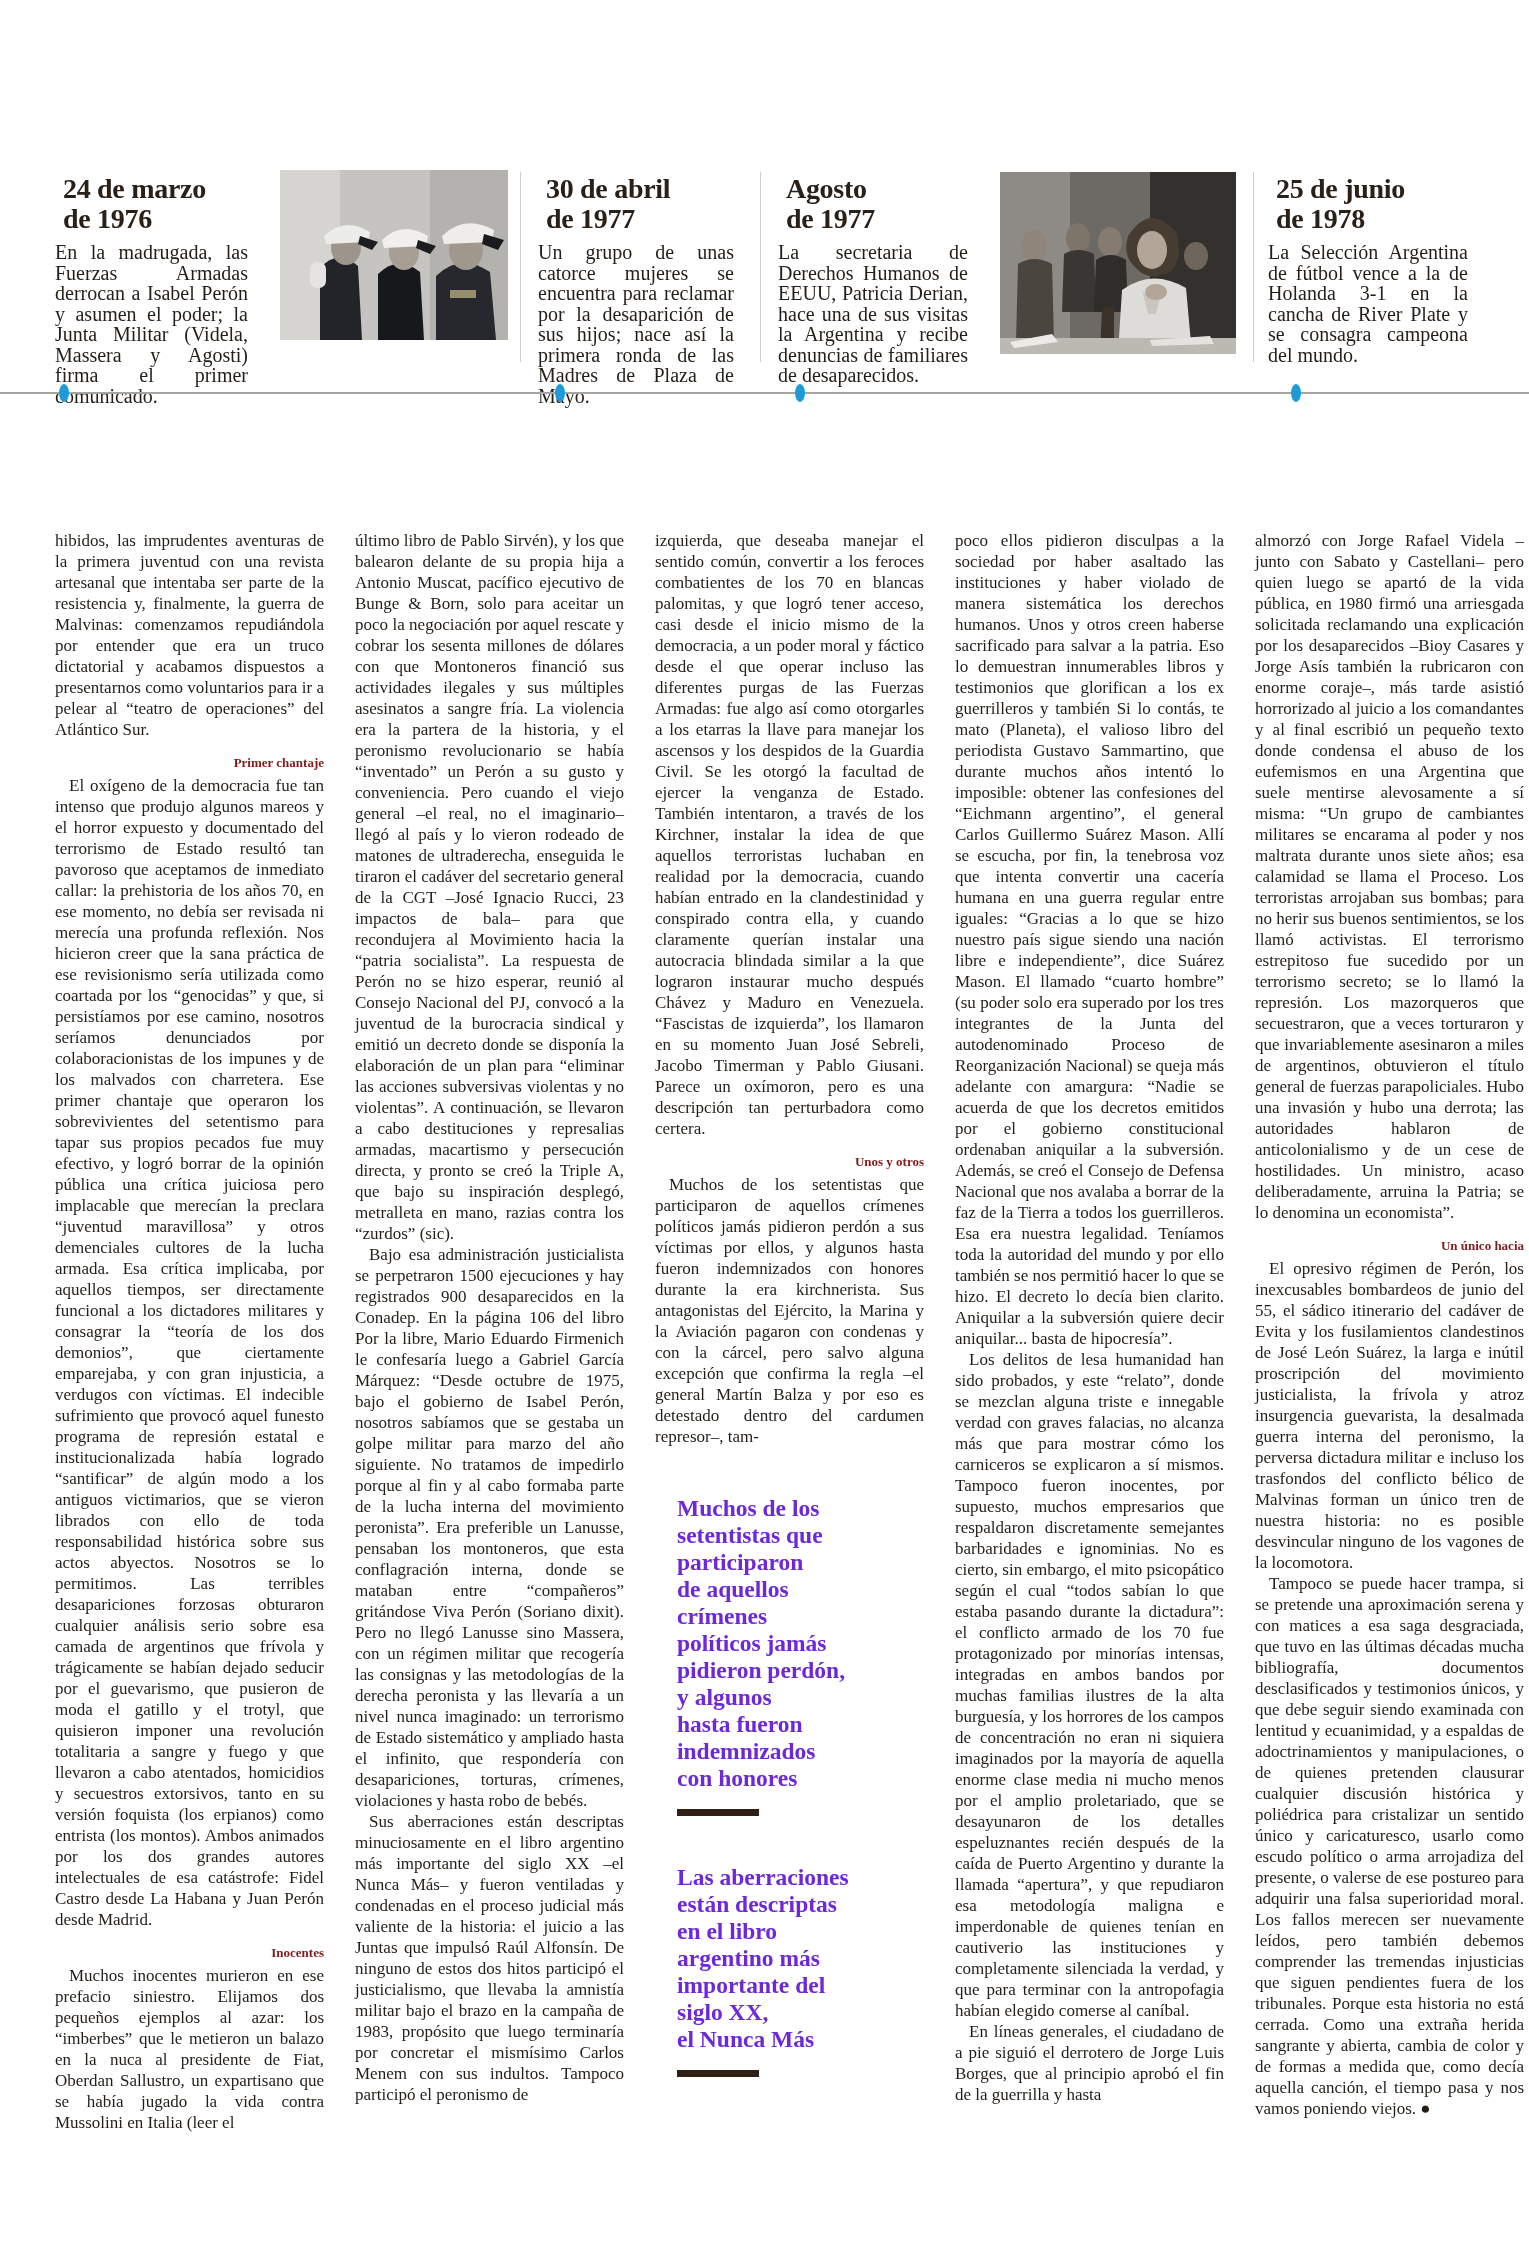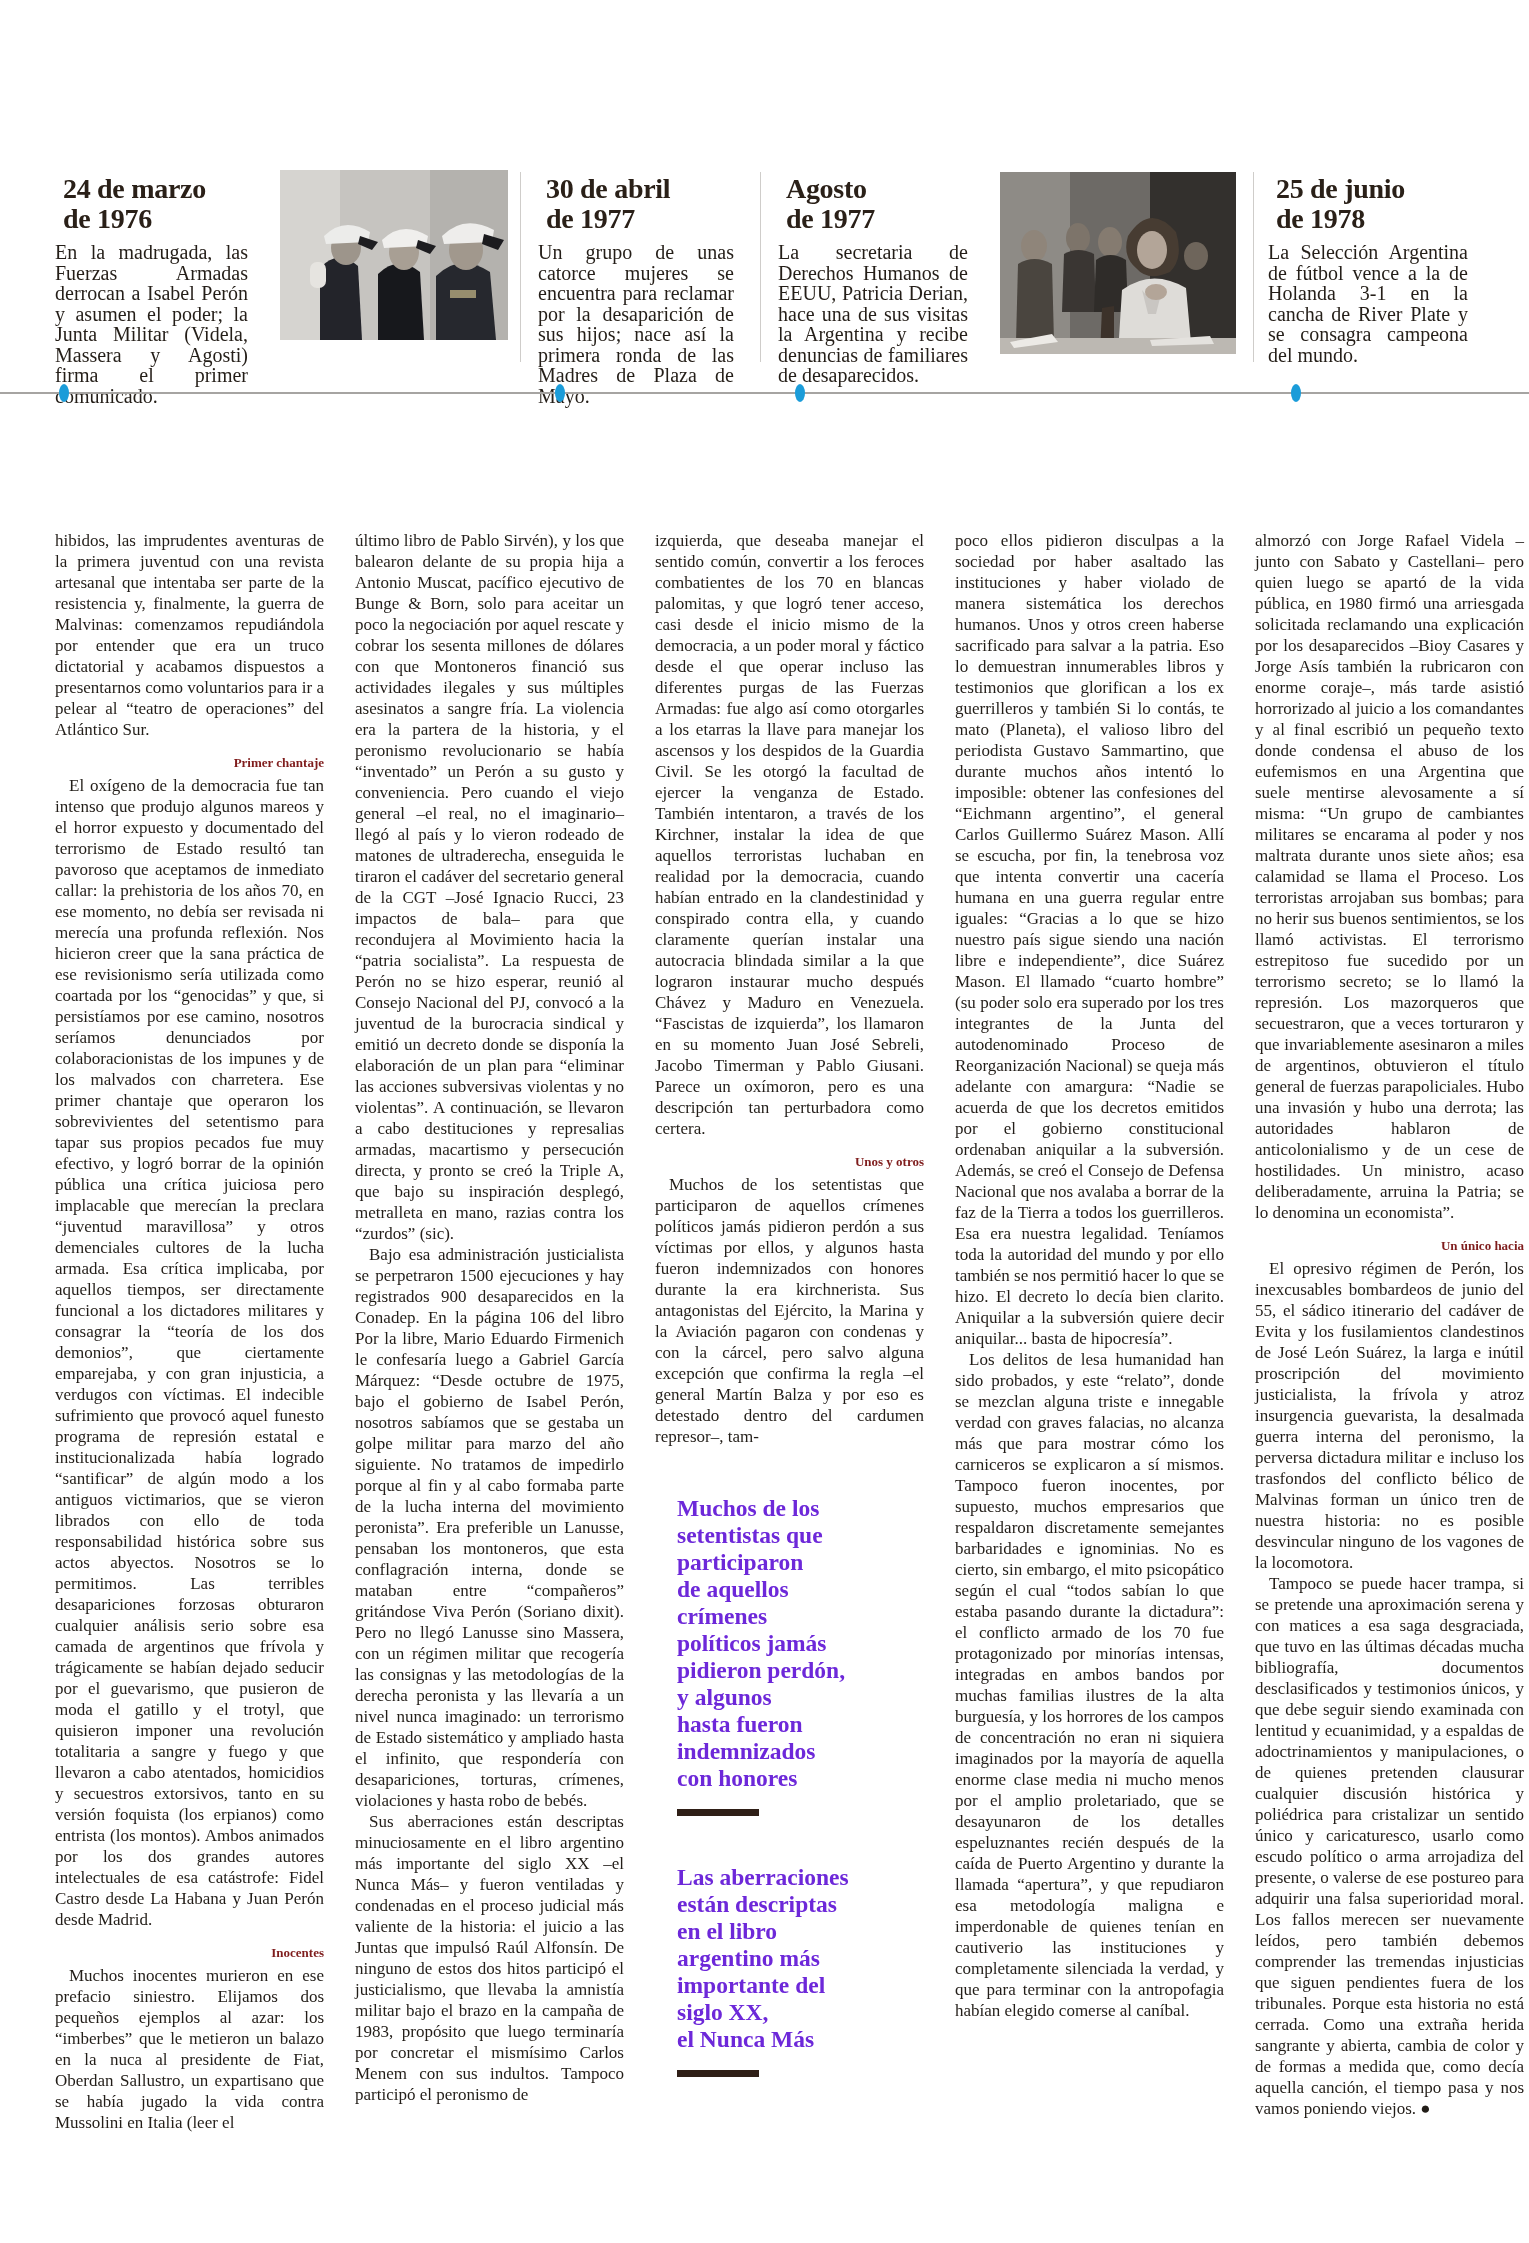--- a/index.html
+++ b/index.html
@@ -149,20 +149,21 @@
 en el libro
 argentino más
 importante del
 siglo XX,
 el Nunca Más</div>
       <div class="quote-rule"></div>
     </div>
   <div class="col">
       <p class="para">poco ellos pidieron disculpas a la sociedad por haber asaltado las instituciones y haber violado de manera sistemática los derechos humanos. Unos y otros creen haberse sacrificado para salvar a la patria. Eso lo demuestran innumerables libros y testimonios que glorifican a los ex guerrilleros y también Si lo contás, te mato (Planeta), el valioso libro del periodista Gustavo Sammartino, que durante muchos años intentó lo imposible: obtener las confesiones del “Eichmann argentino”, el general Carlos Guillermo Suárez Mason. Allí se escucha, por fin, la tenebrosa voz que intenta convertir una cacería humana en una guerra regular entre iguales: “Gracias a lo que se hizo nuestro país sigue siendo una nación libre e independiente”, dice Suárez Mason. El llamado “cuarto hombre” (su poder solo era superado por los tres integrantes de la Junta del autodenominado Proceso de Reorganización Nacional) se queja más adelante con amargura: “Nadie se acuerda de que los decretos emitidos por el gobierno constitucional ordenaban aniquilar a la subversión. Además, se creó el Consejo de Defensa Nacional que nos avalaba a borrar de la faz de la Tierra a todos los guerrilleros. Esa era nuestra legalidad. Teníamos toda la autoridad del mundo y por ello también se nos permitió hacer lo que se hizo. El decreto lo decía bien clarito. Aniquilar a la subversión quiere decir aniquilar... basta de hipocresía”.</p>
       <p class="para indent">Los delitos de lesa humanidad han sido probados, y este “relato”, donde se mezclan alguna triste e innegable verdad con graves falacias, no alcanza más que para mostrar cómo los carniceros se explicaron a sí mismos. Tampoco fueron inocentes, por supuesto, muchos empresarios que respaldaron discretamente semejantes barbaridades e ignominias. No es cierto, sin embargo, el mito psicopático según el cual “todos sabían lo que estaba pasando durante la dictadura”: el conflicto armado de los 70 fue protagonizado por minorías intensas, integradas en ambos bandos por muchas familias ilustres de la alta burguesía, y los horrores de los campos de concentración no eran ni siquiera imaginados por la mayoría de aquella enorme clase media ni mucho menos por el amplio proletariado, que se desayunaron de los detalles espeluznantes recién después de la caída de Puerto Argentino y durante la llamada “apertura”, y que repudiaron esa metodología maligna e imperdonable de quienes tenían en cautiverio las instituciones y completamente silenciada la verdad, y que para terminar con la antropofagia habían elegido comerse al caníbal.</p>
+      <p class="para indent">En líneas generales, el ciudadano de a pie siguió el derrotero de Jorge Luis Borges, que al principio aprobó el fin de la guerrilla y hasta</p>
     </div>
   <div class="col">
       <p class="para">almorzó con Jorge Rafael Videla –junto con Sabato y Castellani– pero quien luego se apartó de la vida pública, en 1980 firmó una arriesgada solicitada reclamando una explicación por los desaparecidos –Bioy Casares y Jorge Asís también la rubricaron con enorme coraje–, más tarde asistió horrorizado al juicio a los comandantes y al final escribió un pequeño texto donde condensa el abuso de los eufemismos en una Argentina que suele mentirse alevosamente a sí misma: “Un grupo de cambiantes militares se encarama al poder y nos maltrata durante unos siete años; esa calamidad se llama el Proceso. Los terroristas arrojaban sus bombas; para no herir sus buenos sentimientos, se los llamó activistas. El terrorismo estrepitoso fue sucedido por un terrorismo secreto; se lo llamó la represión. Los mazorqueros que secuestraron, que a veces torturaron y que invariablemente asesinaron a miles de argentinos, obtuvieron el título general de fuerzas parapoliciales. Hubo una invasión y hubo una derrota; las autoridades hablaron de anticolonialismo y de un cese de hostilidades. Un ministro, acaso deliberadamente, arruina la Patria; se lo denomina un economista”.</p>
       <h3 class="subhead">Un único hacia</h3>
       <p class="para indent">El opresivo régimen de Perón, los inexcusables bombardeos de junio del 55, el sádico itinerario del cadáver de Evita y los fusilamientos clandestinos de José León Suárez, la larga e inútil proscripción del movimiento justicialista, la frívola y atroz insurgencia guevarista, la desalmada guerra interna del peronismo, la perversa dictadura militar e incluso los trasfondos del conflicto bélico de Malvinas forman un único tren de nuestra historia: no es posible desvincular ninguno de los vagones de la locomotora.</p>
       <p class="para indent">Tampoco se puede hacer trampa, si se pretende una aproximación serena y con matices a esa saga desgraciada, que tuvo en las últimas décadas mucha bibliografía, documentos desclasificados y testimonios únicos, y que debe seguir siendo examinada con lentitud y ecuanimidad, y a espaldas de adoctrinamientos y manipulaciones, o de quienes pretenden clausurar cualquier discusión histórica y poliédrica para cristalizar un sentido único y caricaturesco, usarlo como escudo político o arma arrojadiza del presente, o valerse de ese postureo para adquirir una falsa superioridad moral. Los fallos merecen ser nuevamente leídos, pero también debemos comprender las tremendas injusticias que siguen pendientes fuera de los tribunales. Porque esta historia no está cerrada. Como una extraña herida sangrante y abierta, cambia de color y de formas a medida que, como decía aquella canción, el tiempo pasa y nos vamos poniendo viejos. ●</p>
     </div>
 </div>
 
 </body></html>

